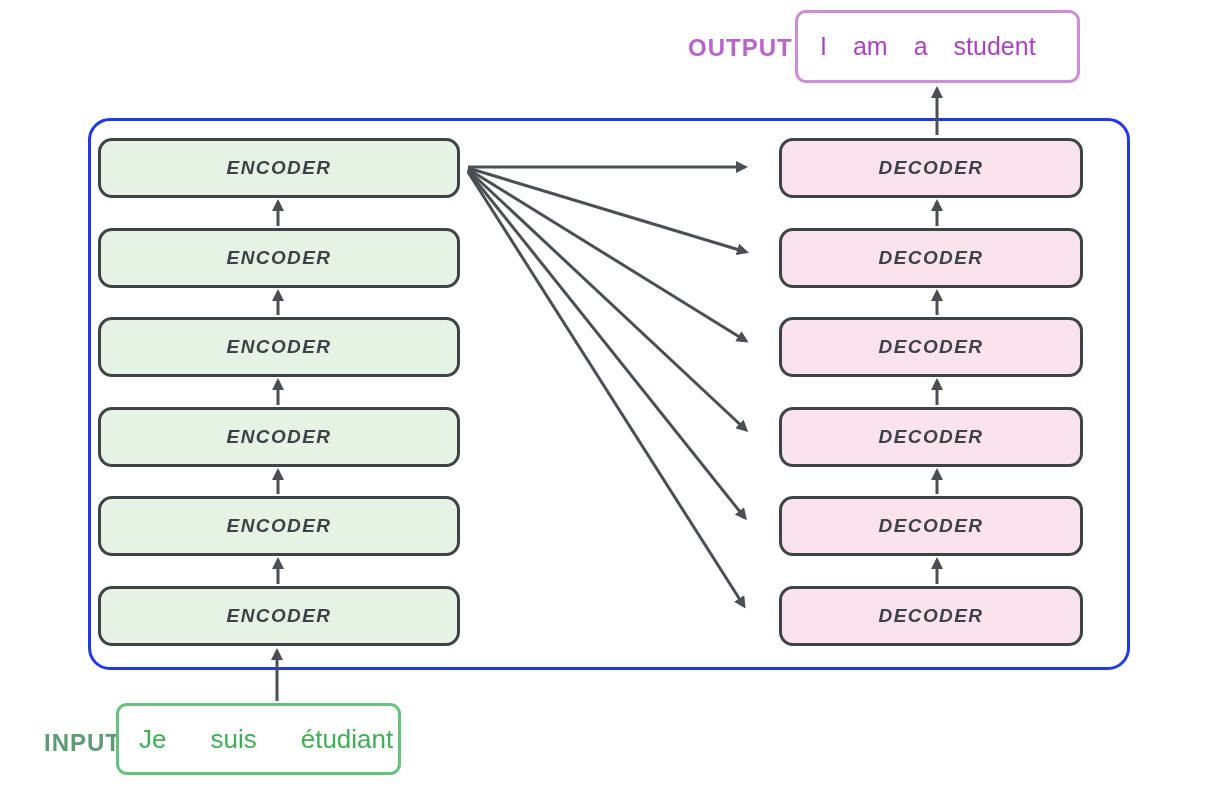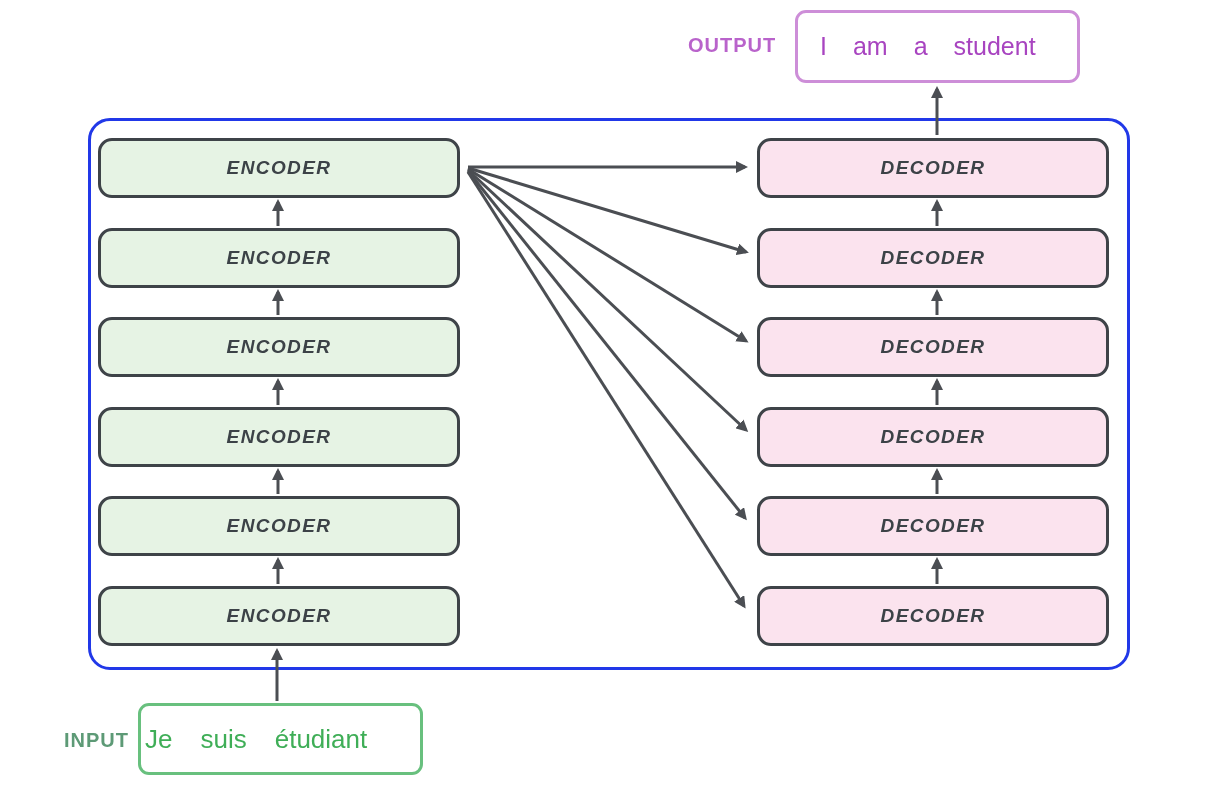--- a/index.html
+++ b/index.html
@@ -35,44 +35,44 @@
     position:absolute;left:88px;top:118px;width:1042px;height:552px;
     border:3px solid var(--container-border);
     border-radius:22px;background:#ffffff;box-sizing:border-box;z-index:1;
   }
   .block{
     position:absolute;width:362px;height:60px;box-sizing:border-box;
     border:3px solid var(--encoder-border);border-radius:14px;
     display:flex;align-items:center;justify-content:center;z-index:2;font-style:italic;
   }
   .encoder{left:98px;background:var(--encoder-fill);border-color:var(--encoder-border);}
-  .decoder{left:757px;width:352px;background:var(--decoder-fill);border-color:var(--decoder-border);}
+  .decoder{left:779px;width:304px;background:var(--decoder-fill);border-color:var(--decoder-border);}
   .block-label{
     font-size:19px;font-weight:700;letter-spacing:1.4px;color:var(--block-text);
   }
 
   .io-box{
     position:absolute;box-sizing:border-box;display:flex;align-items:center;
     border-radius:11px;background:#ffffff;z-index:2;
   }
   .output-box{
     left:795px;top:10px;width:285px;height:73px;
     border:3px solid var(--output-border);
     color:var(--output-text);font-size:25px;gap:26px;padding-left:22px;
   }
   .input-box{
-    left:138px;top:703px;width:285px;height:72px;
+    left:116px;top:703px;width:285px;height:72px;
     border:3px solid var(--input-border);
-    color:var(--input-text);font-size:26px;gap:28px;padding-left:4px;
+    color:var(--input-text);font-size:26px;gap:44px;padding-left:20px;
   }
   .side-label{
-    position:absolute;font-size:20px;font-weight:700;letter-spacing:1px;z-index:2;
+    position:absolute;font-size:24px;font-weight:700;letter-spacing:1px;z-index:2;
   }
   .output-label{left:688px;top:34px;color:var(--output-label);}
-  .input-label{left:44px;top:729px;color:var(--input-label);margin-left:20px;}
+  .input-label{left:44px;top:729px;color:var(--input-label);}
 
   .watermark{
     position:absolute;right:26px;bottom:16px;
     font-size:22px;font-weight:700;color:var(--watermark-text);z-index:2;
     font-family:"DejaVu Sans","Liberation Sans",sans-serif;
   }
 </style>
 </head>
 <body>
 

